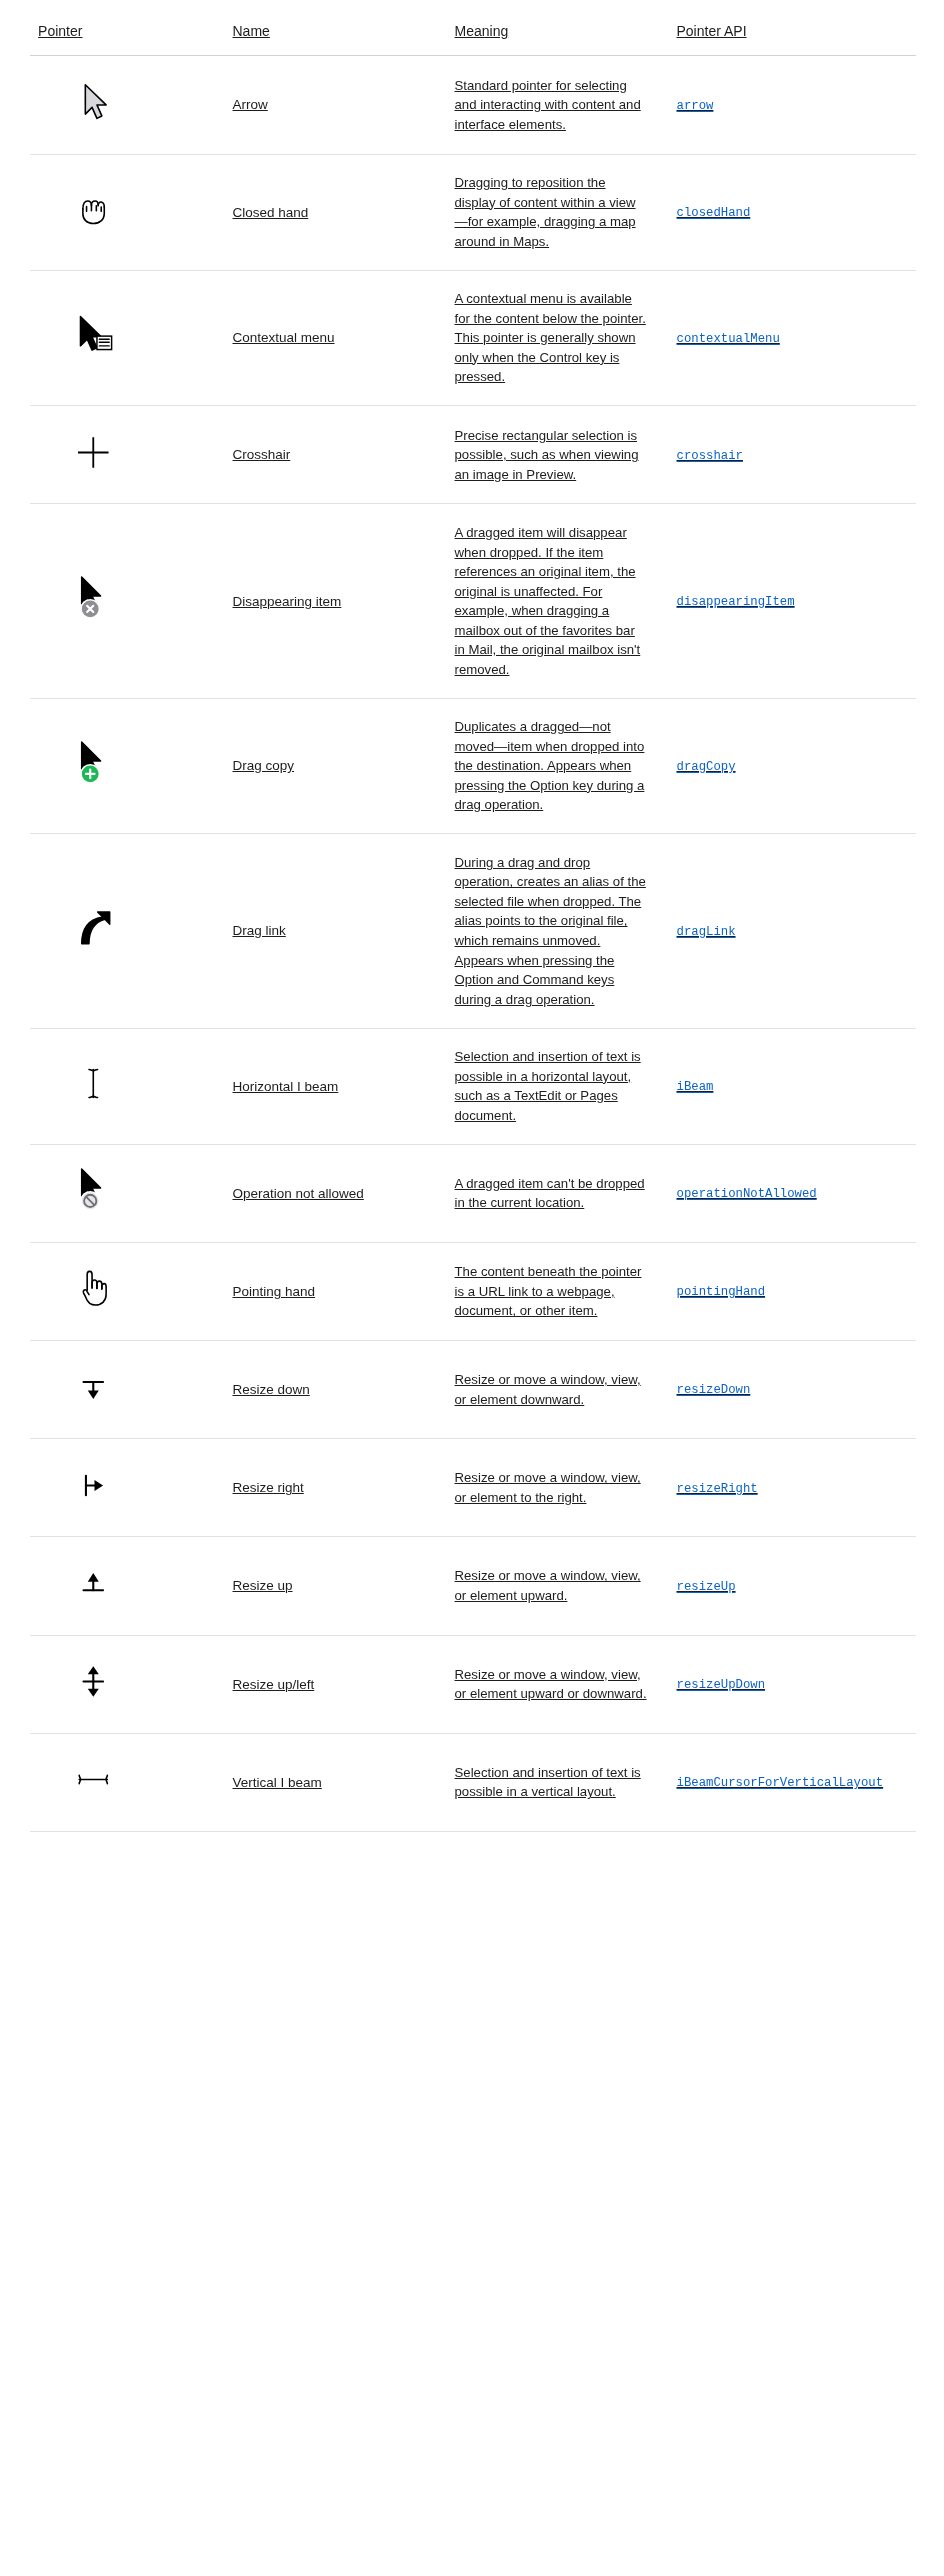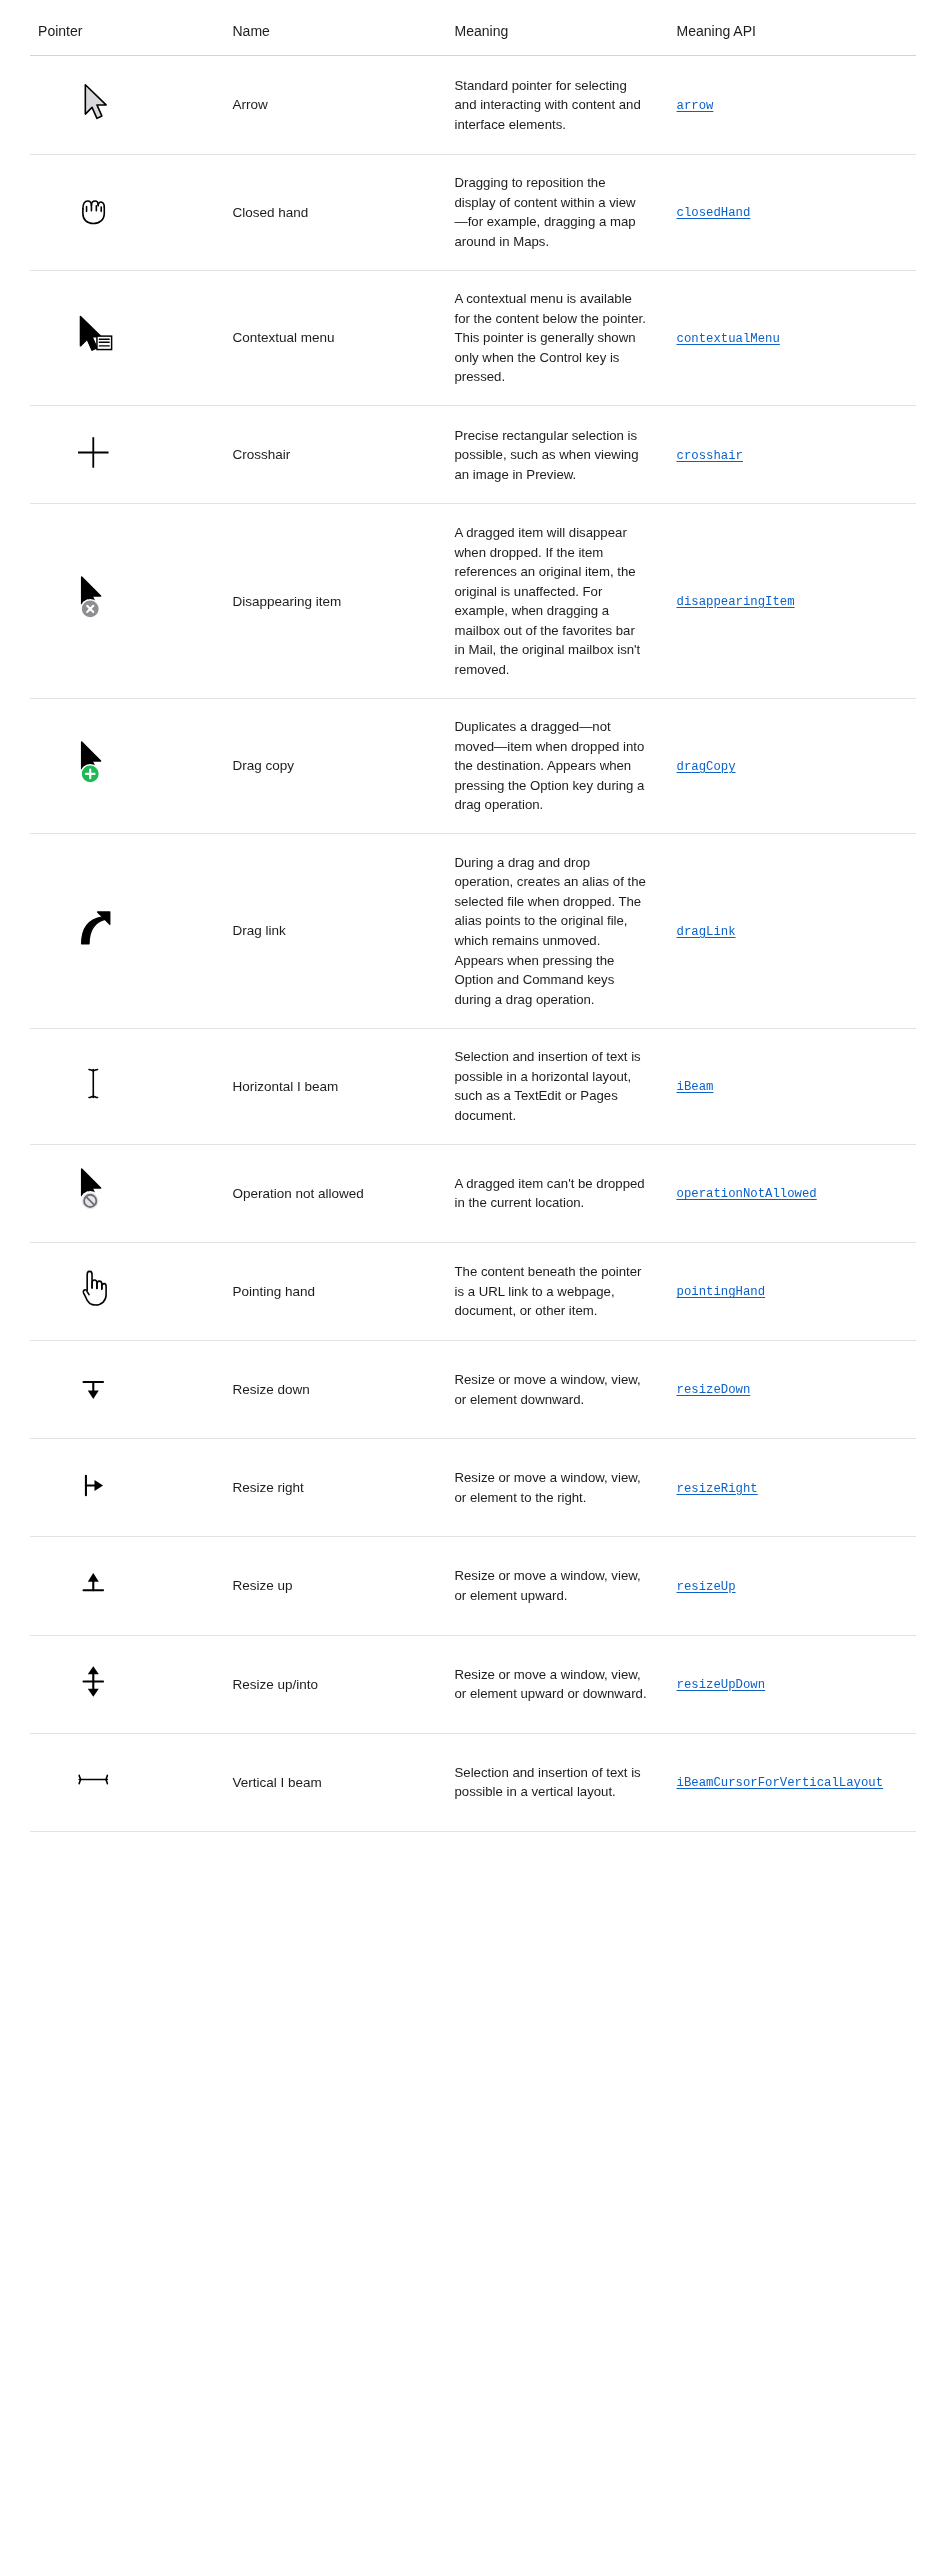--- a/index.html
+++ b/index.html
@@ -10,20 +10,21 @@
     font-family: "Liberation Sans", sans-serif;
   }
   body {
     width: 944px;
     min-height: 2576px;
     color: #1d1d1f;
   }
   .doc {
     width: 944px;
     padding: 18.5px 29.5px 37px 29.5px;
+    text-decoration: underline;
   }
   table.pointer-table {
     width: 100%;
     border-collapse: collapse;
     table-layout: fixed;
   }
   table.pointer-table col.c-pointer { width: 203px; }
   table.pointer-table col.c-name    { width: 222px; }
   table.pointer-table col.c-meaning { width: 222px; }
   table.pointer-table col.c-api     { width: 239px; }
@@ -89,21 +90,21 @@
       <col class="c-pointer">
         <col class="c-name">
         <col class="c-meaning">
         <col class="c-api">
     </colgroup>
     <thead>
       <tr>
         <th class="h-pointer">Pointer</th>
         <th>Name</th>
         <th>Meaning</th>
-        <th>Meaning API</th>
+        <th>Pointer API</th>
       </tr>
     </thead>
     <tbody>
 
       <tr>
         <td class="cell-icon">
           <span class="icon-wrap">
             <svg width="55" height="55" viewBox="0 0 90 90">
               <path d="M30 16 L30 64 L41 53 L49 71 L57 67 L49 49 L64 49 Z" fill="#d8d8dc" stroke="#000" stroke-width="2.6" stroke-linejoin="round"></path>
             </svg>
@@ -323,21 +324,21 @@
             <svg width="55" height="55" viewBox="0 0 90 90">
               <g stroke="#000" stroke-width="3.4" stroke-linecap="round">
                 <path d="M27 45 L59 45"></path>
                 <path d="M43 26 L43 64"></path>
               </g>
               <path d="M43 20 L34 33 L52 33 Z" fill="#000"></path>
               <path d="M43 70 L34 57 L52 57 Z" fill="#000"></path>
             </svg>
           </span>
         </td>
-        <td class="cell-name">Resize up/into</td>
+        <td class="cell-name">Resize up/left</td>
         <td class="cell-meaning">Resize or move a window, view, or element upward or downward.</td>
         <td class="cell-api"><a class="api-link">resizeUpDown</a></td>
       </tr>
 
       <tr>
         <td class="cell-icon">
           <span class="icon-wrap">
             <svg width="55" height="55" viewBox="0 0 90 90">
               <g stroke="#000" stroke-width="2.6" stroke-linecap="round" fill="none">
                 <path d="M20 45 L66 45"></path>

